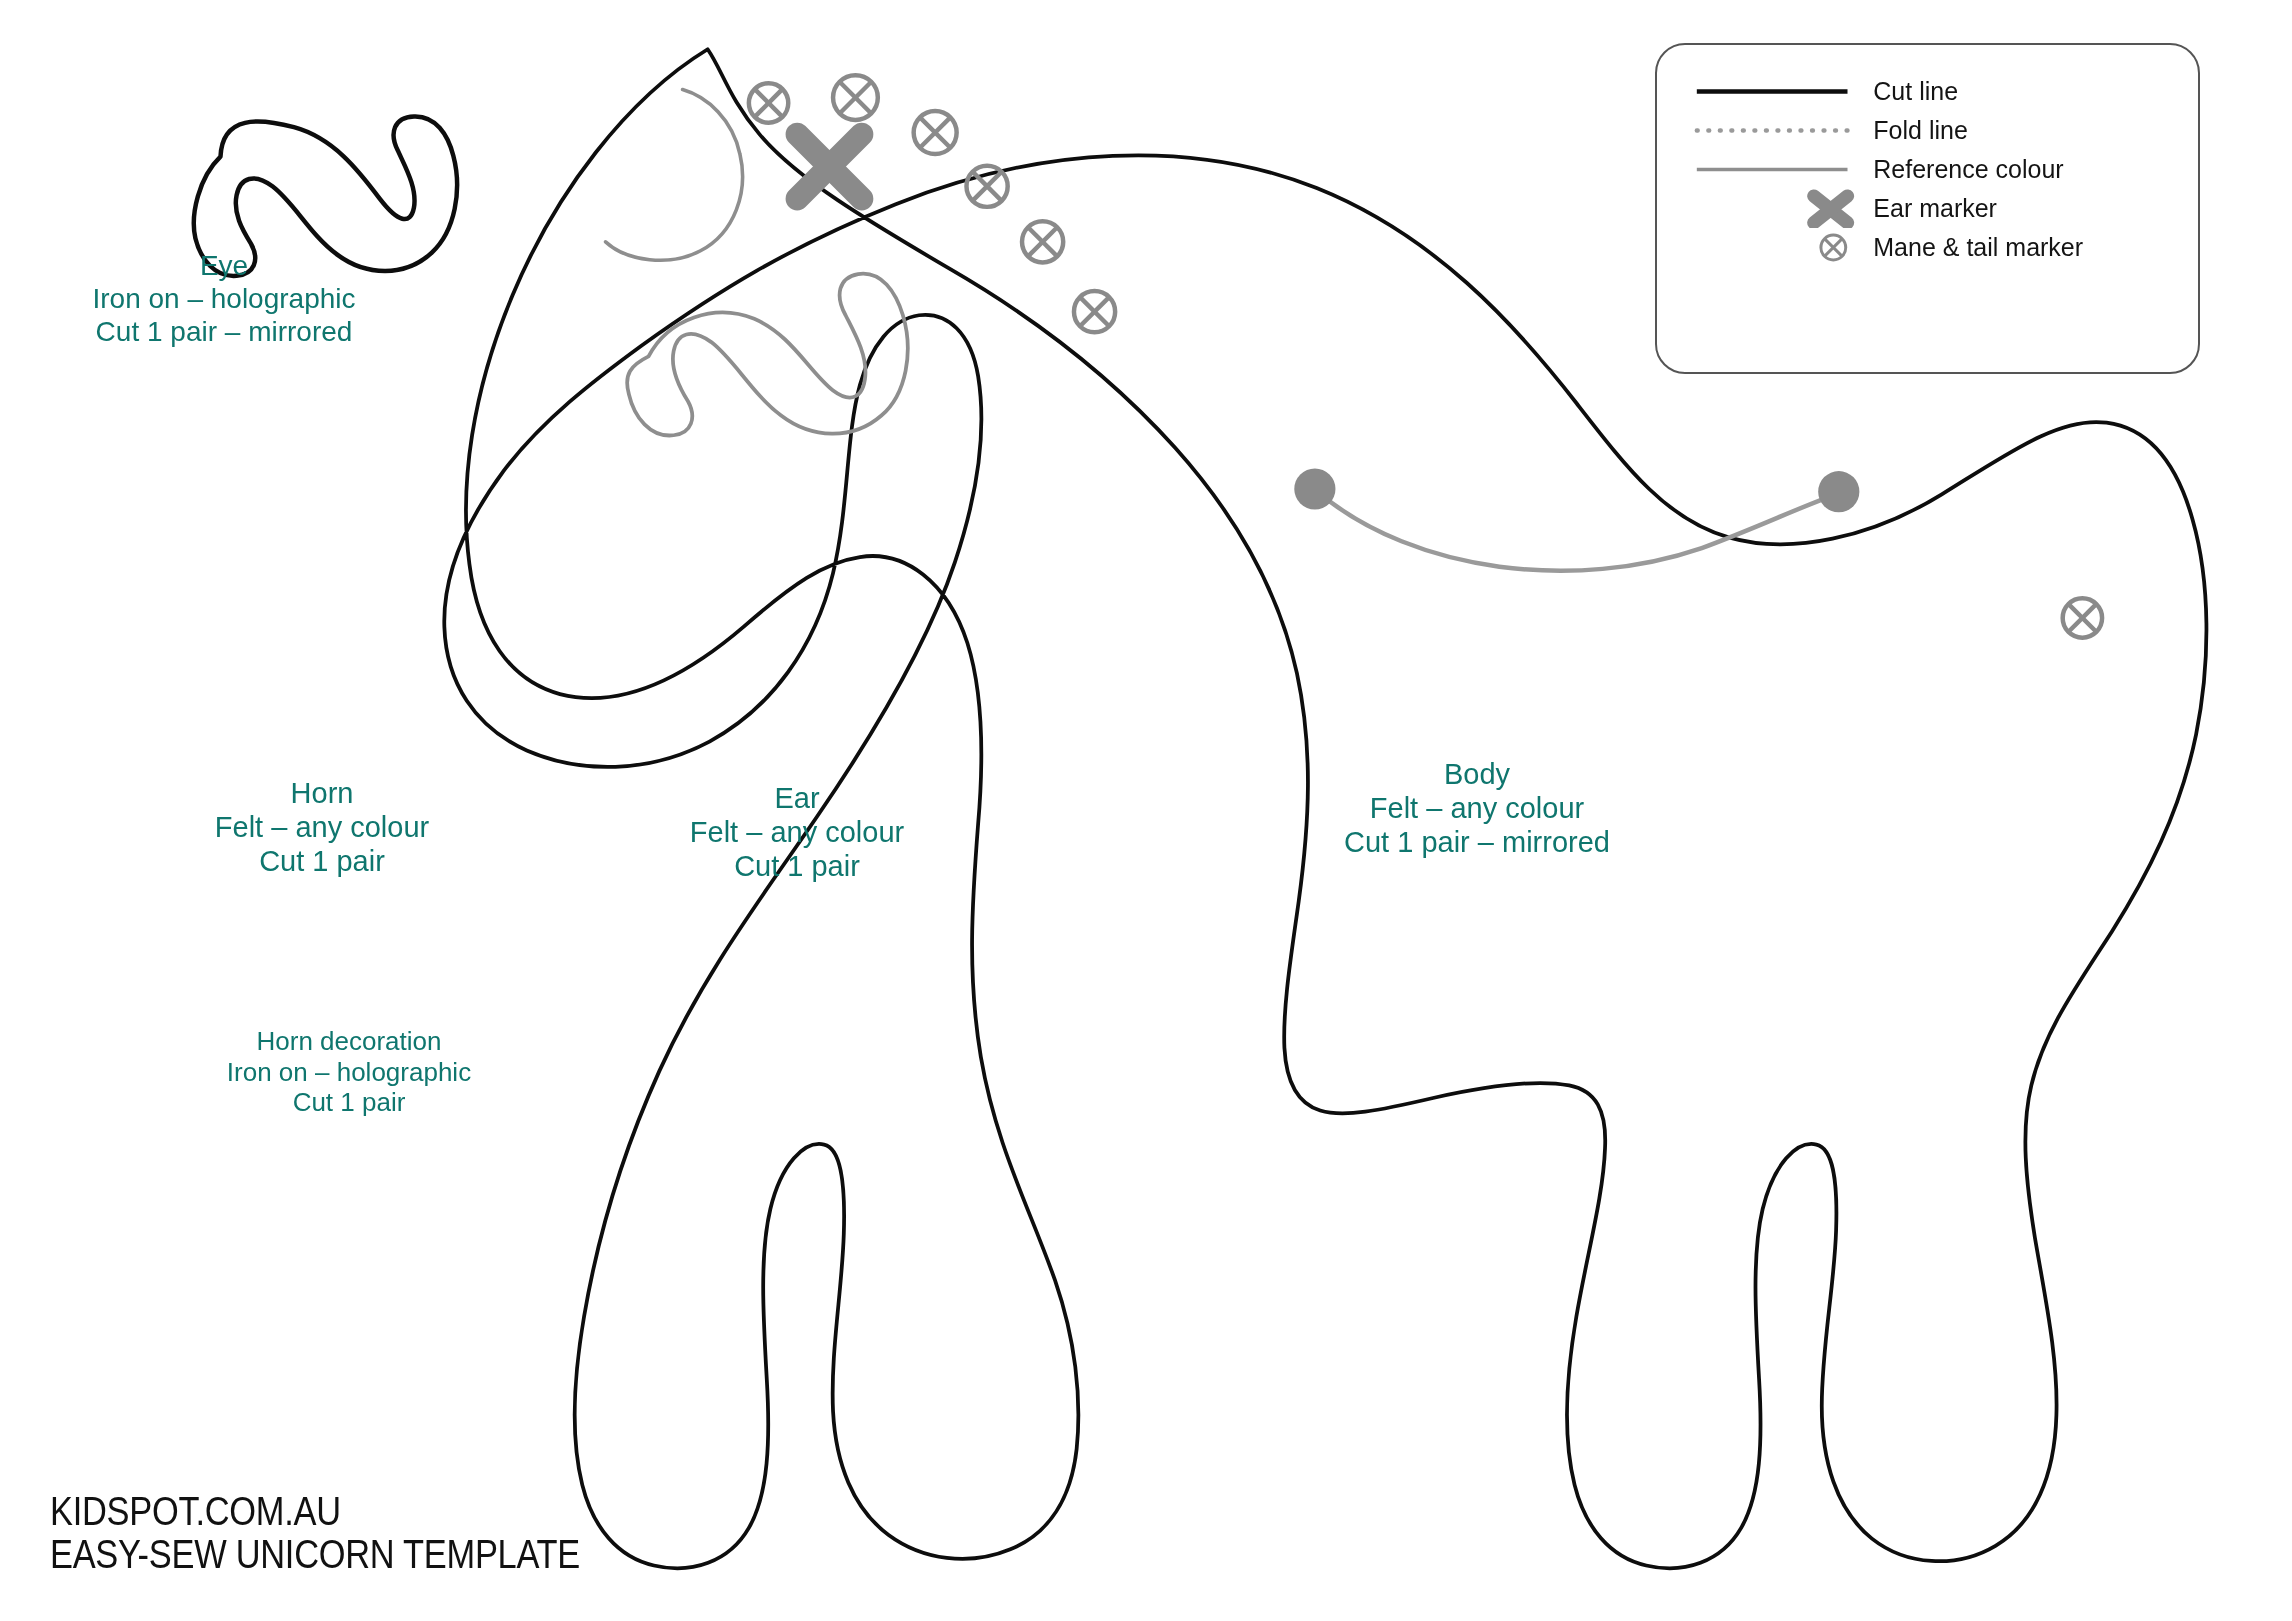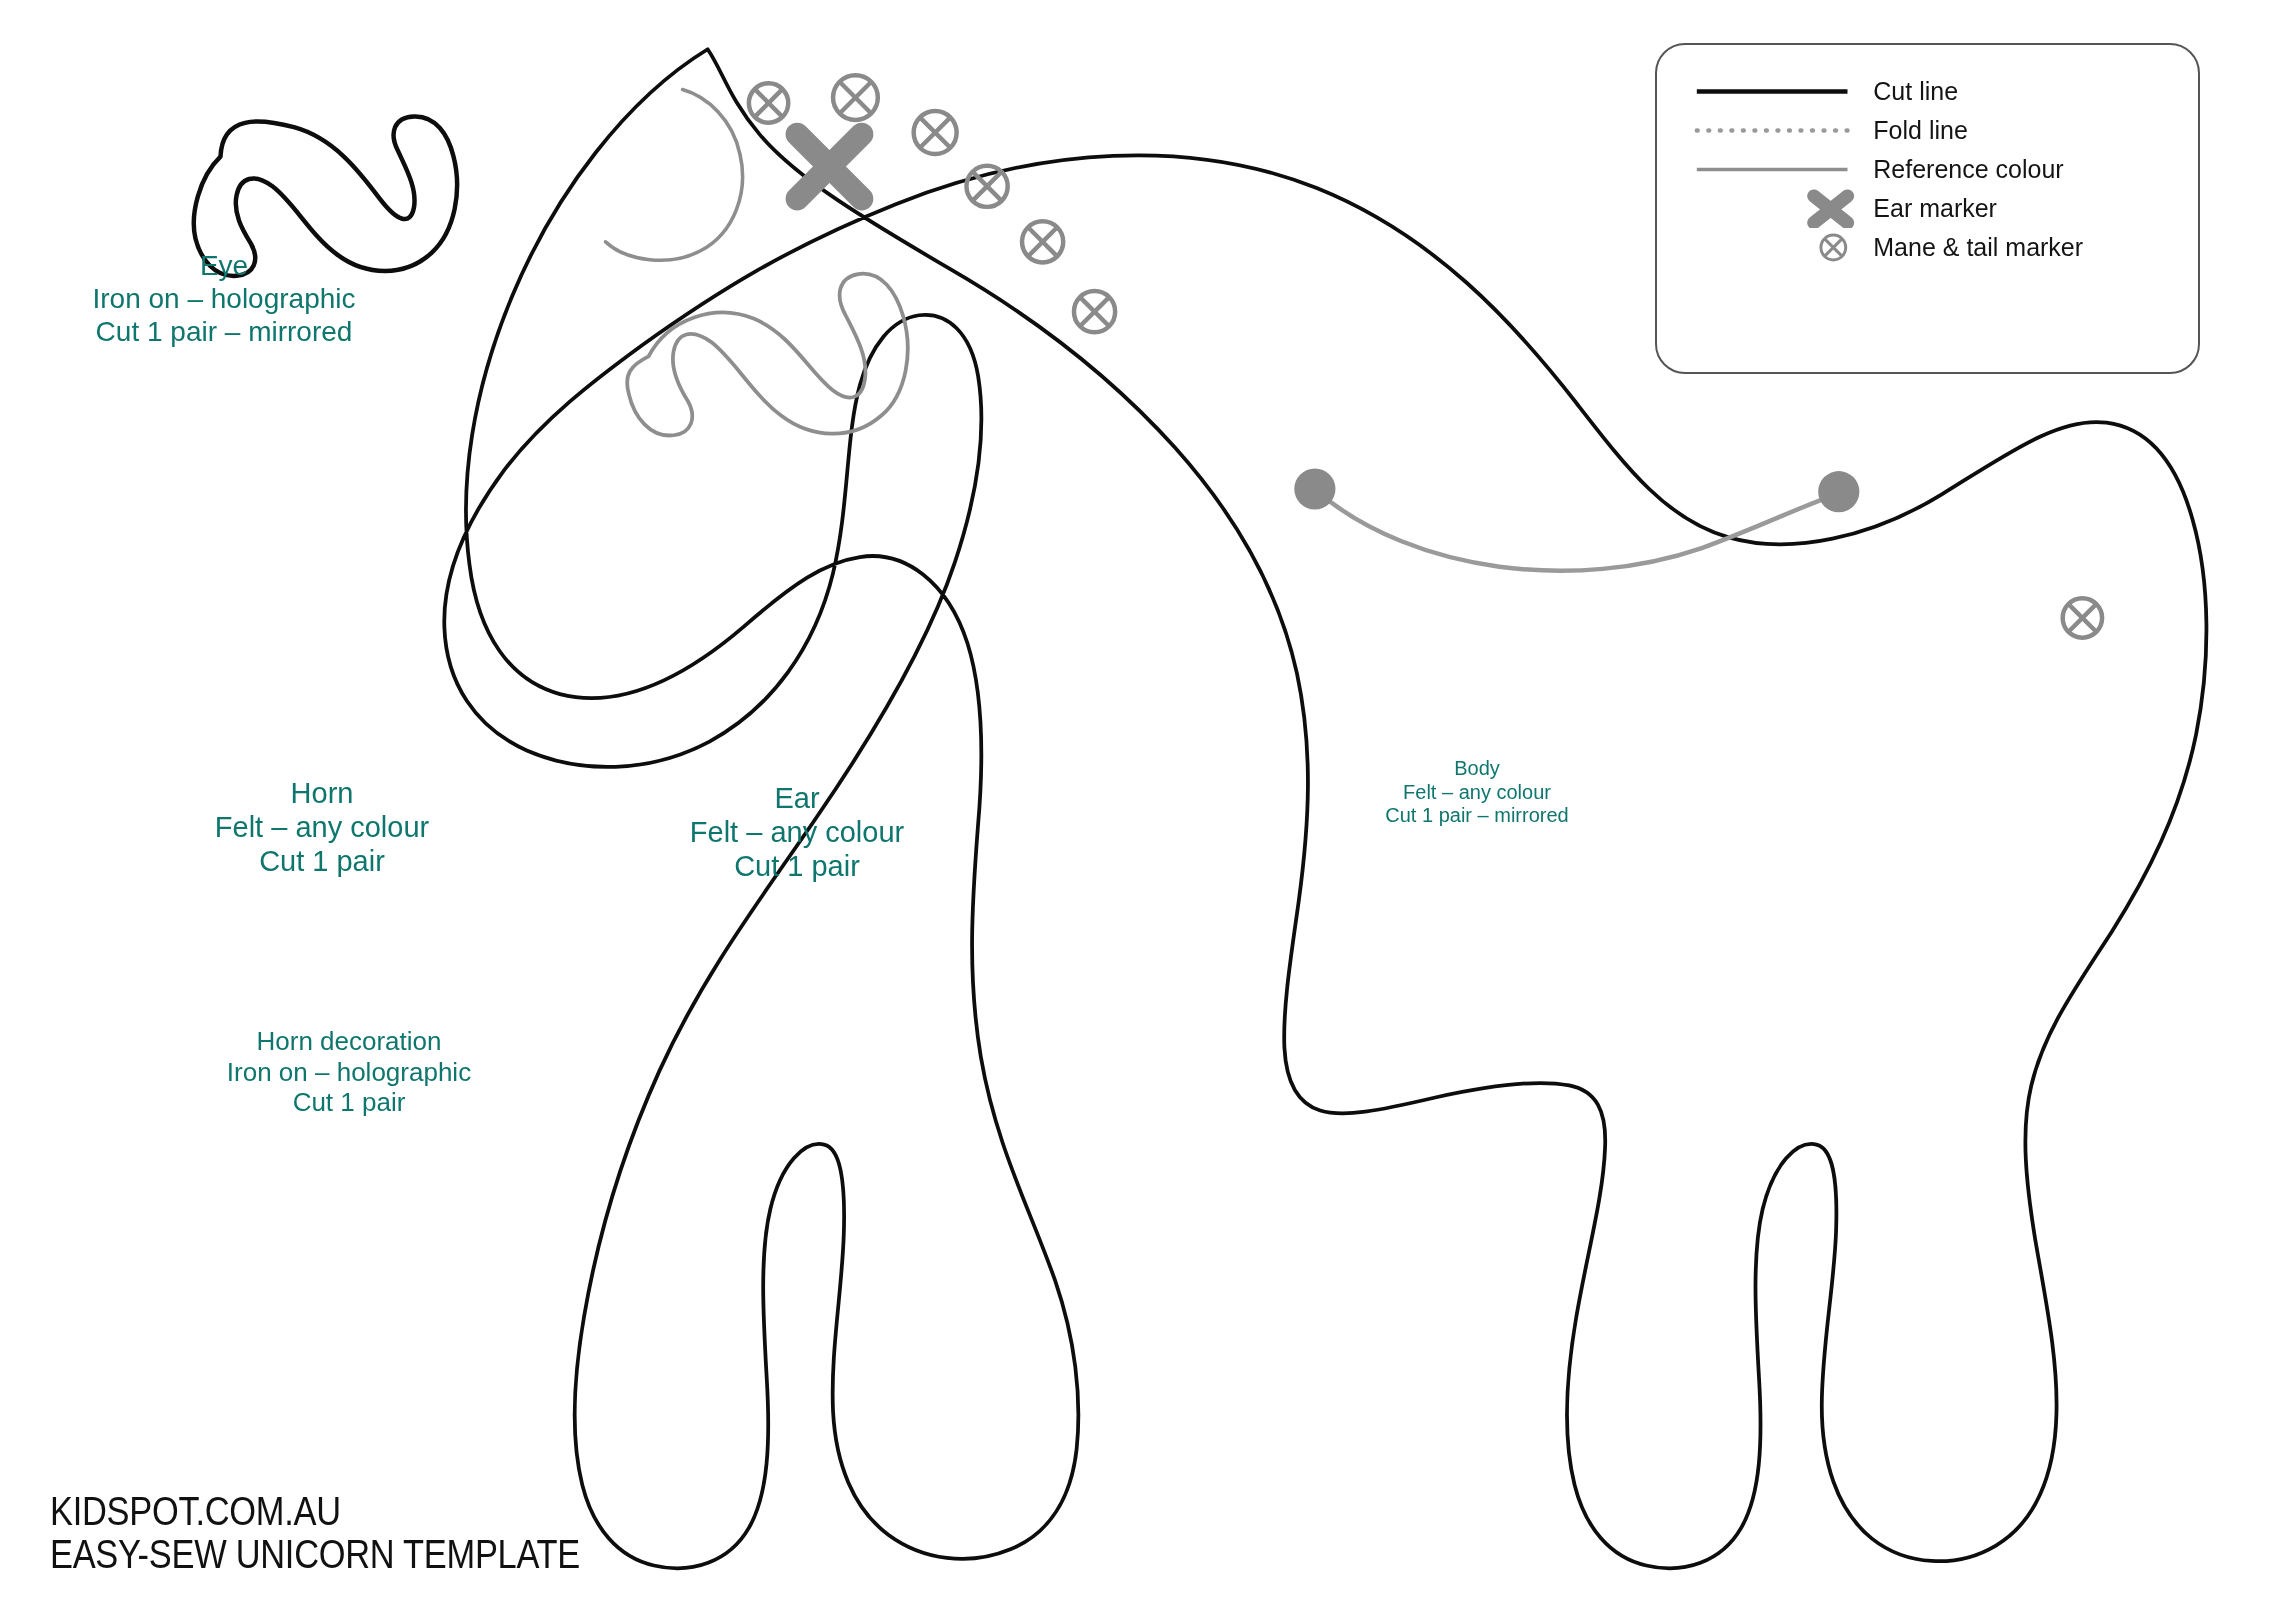--- a/index.html
+++ b/index.html
@@ -33,21 +33,21 @@
     font-family: "Liberation Sans", sans-serif;
     white-space: nowrap;
     pointer-events: none;
   }
   .piece-label .ln { display: block; }
 
   #label-eye   { left: 72px;   top: 249px;  width: 304px; font-size: 28px; }
   #label-horn  { left: 170px;  top: 776px;  width: 304px; font-size: 29px; }
   #label-horndec { left: 197px; top: 1026px; width: 304px; font-size: 26px; }
   #label-ear   { left: 645px;  top: 781px;  width: 304px; font-size: 29px; }
-  #label-body  { left: 1325px; top: 757px;  width: 304px; font-size: 20px; }
+  #label-body  { left: 1325px; top: 757px;  width: 304px; font-size: 29px; }
 
   
   #footer {
     position: absolute;
     left: 50px;
     top: 1490px;
     font-family: "Liberation Sans Narrow", "Liberation Sans", sans-serif;
     font-size: 40px;
     line-height: 1.08;
     letter-spacing: -0.3px;

